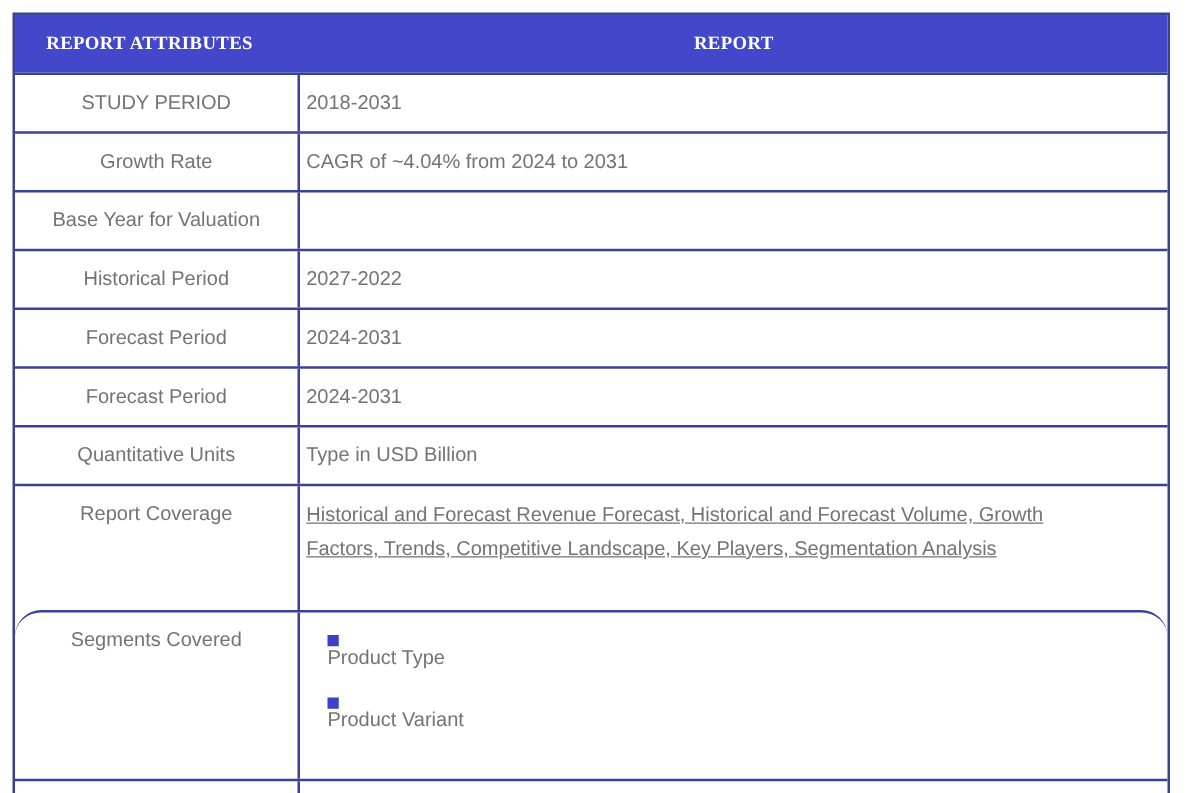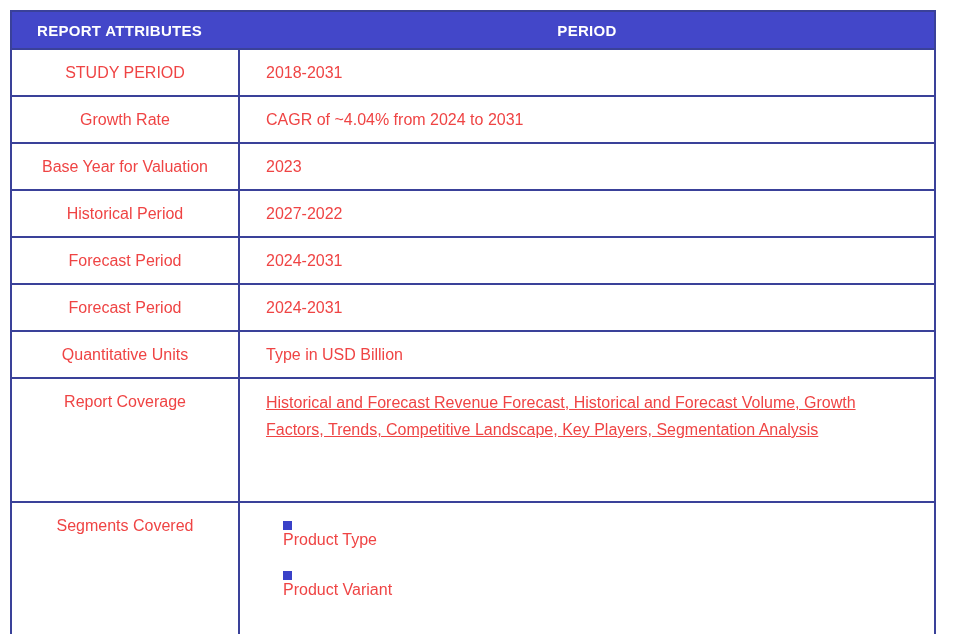--- a/index.html
+++ b/index.html
@@ -11,68 +11,69 @@
   }
   .report-table {
     position: absolute;
     left: 10px; top: 10px;
     width: 926px;
     border: 2px solid #3a4199;
     background: #ffffff;
   }
   .header-row {
     display: flex;
-    height: 36px;
+    height: 46px;
     background: #4347c9;
     color: #ffffff;
+    font-family: Liberation Serif, serif;
   }
   .h-cell {
     display: flex;
     align-items: center;
     font-size: 15px;
     font-weight: bold;
     letter-spacing: 0.3px;
   }
   .h-cell.attr {
     width: 228px;
     padding-left: 25px;
   }
   .h-cell.details {
     flex: 1;
     justify-content: center;
   }
   .row {
     display: flex;
     border-top: 2px solid #3a4199;
     height: 47px;
-    color: #ef4444;
+    color: #737373;
     font-size: 16px;
   }
-  .row.tall   { height: 124px; }
-  .row.x-tall { height: 135px; }
+  .row.tall   { height: 101px; }
+  .row.x-tall { height: 135px; border-radius: 21px; }
   .row.partial { height: 40px; }
   .label-cell {
     width: 228px;
     border-right: 2px solid #3a4199;
     display: flex;
     align-items: center;
     justify-content: center;
     text-align: center;
     flex-shrink: 0;
   }
   .row.tall .label-cell,
   .row.x-tall .label-cell {
     align-items: flex-start;
     padding-top: 14px;
   }
   .value-cell {
     flex: 1;
     display: flex;
     align-items: center;
-    padding-left: 26px;
+    padding-left: 5px;
     padding-right: 20px;
   }
   .row.tall .value-cell {
     align-items: flex-start;
     padding-top: 10px;
     padding-right: 58px;
     line-height: 27px;
     text-decoration: underline;
   }
   .row.x-tall .value-cell {
@@ -98,36 +99,35 @@
     flex-shrink: 0;
   }
 </style>
 </head>
 <body>
 
 <div class="report-table">
 
   <div class="header-row">
     <div class="h-cell attr">REPORT ATTRIBUTES</div>
-    <div class="h-cell details">PERIOD</div>
+    <div class="h-cell details">REPORT</div>
   </div>
 
   <div class="row">
     <div class="label-cell">STUDY PERIOD</div>
     <div class="value-cell">2018-2031</div>
   </div>
 
   <div class="row">
     <div class="label-cell">Growth Rate</div>
     <div class="value-cell">CAGR of ~4.04% from 2024 to 2031</div>
   </div>
 
   <div class="row">
     <div class="label-cell">Base Year for Valuation</div>
-    <div class="value-cell">2023</div>
   </div>
 
   <div class="row">
     <div class="label-cell">Historical Period</div>
     <div class="value-cell">2027-2022</div>
   </div>
 
   <div class="row">
     <div class="label-cell">Forecast Period</div>
     <div class="value-cell">2024-2031</div>

